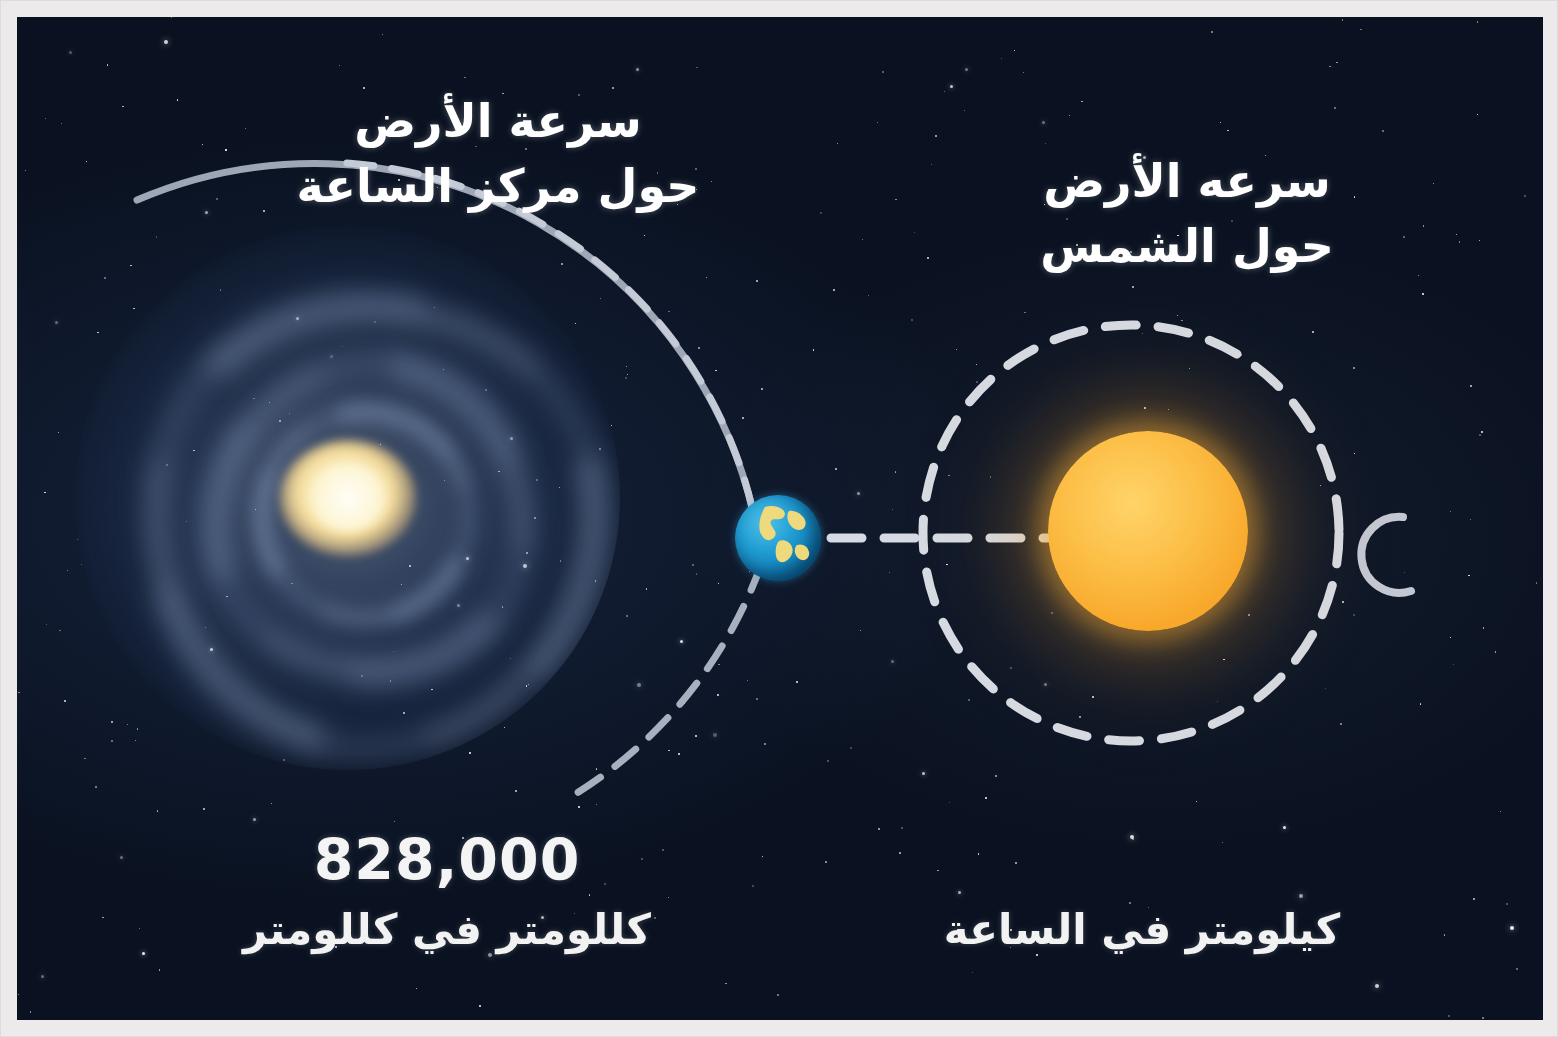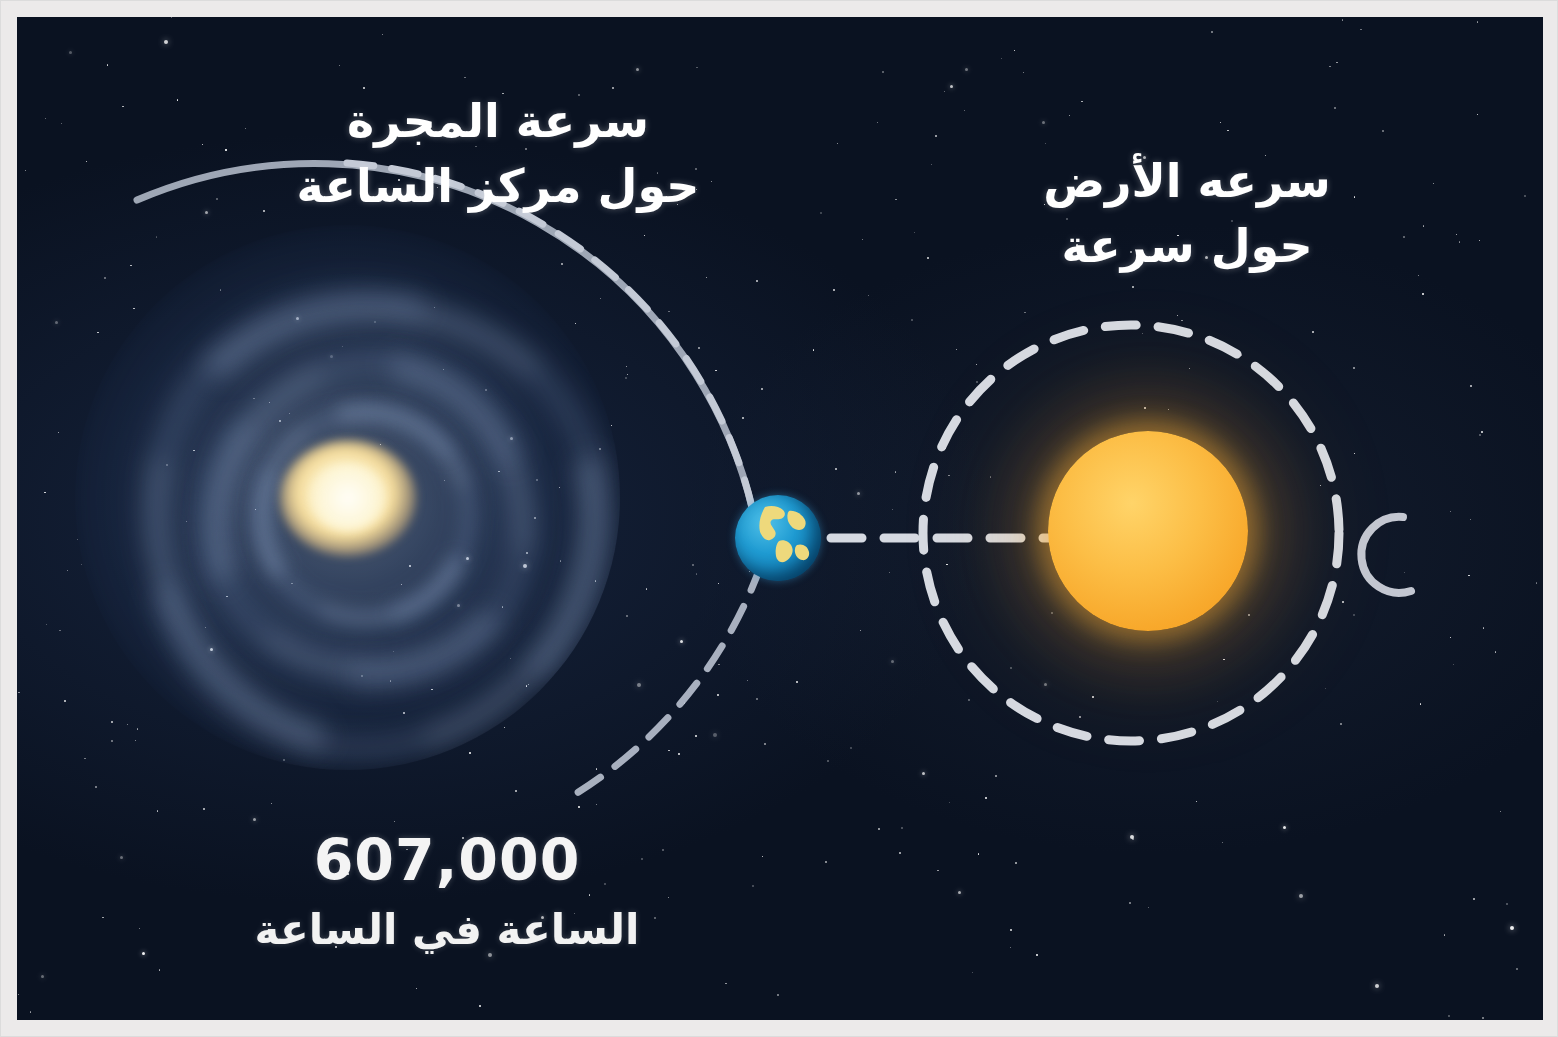--- a/index.html
+++ b/index.html
@@ -513,25 +513,26 @@
                    C59 35 55 31 53 26 C52 22 52 18 54 16 Z"></path>
           <path d="M62 50 C67 48 73 51 74 57 C75 62 71 66 67 65
                    C62 64 59 58 60 54 C60 52 61 51 62 50 Z"></path>
         </g>
       </svg>
     </div>
 
     <div id="sun"></div>
 
     <div class="title" id="title-galaxy">
-      <div>سرعة المجرة</div>
+      <div>سرعة الأرض</div>
       <div>حول مركز الساعة</div>
     </div>
-    <div class="bignum" id="num-galaxy">607,000</div>
-    <div class="unit" id="unit-galaxy">الساعة في الساعة</div>
+    <div class="bignum" id="num-galaxy">828,000</div>
+    <div class="unit" id="unit-galaxy">كللومتر في كللومتر</div>
 
     <div class="title" id="title-sun">
       <div>سرعه الأرض</div>
-      <div>حول سرعة</div>
+      <div>حول الشمس</div>
     </div>
+    <div class="unit" id="unit-sun">كيلومتر في الساعة</div>
 
   </div>
 </div>
 
 </body></html>

